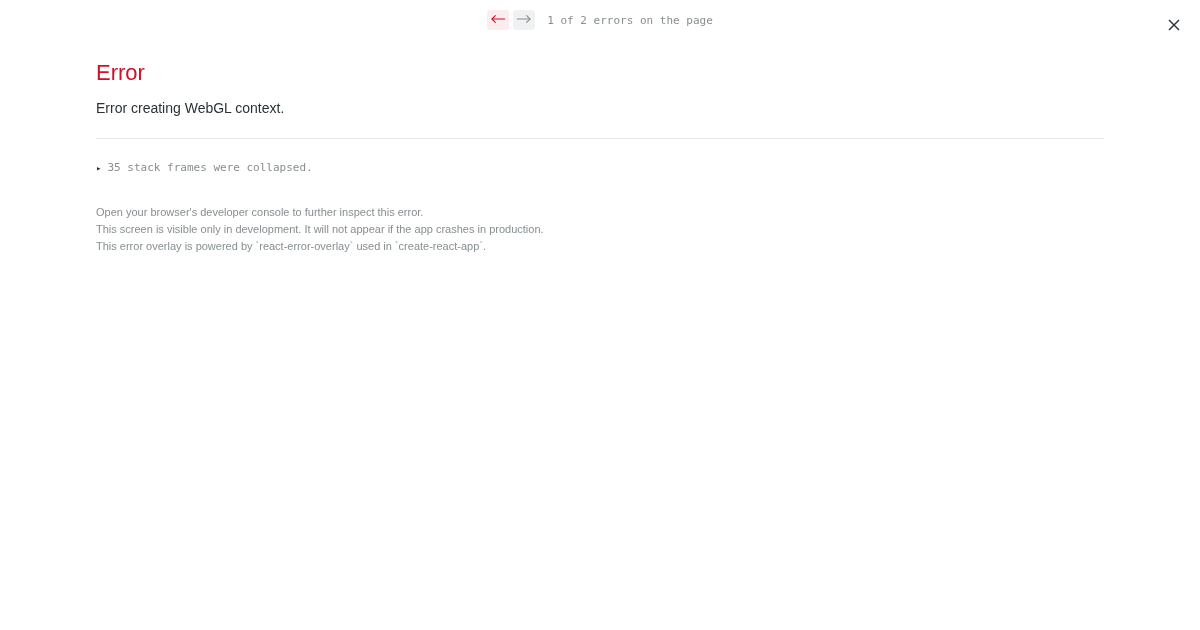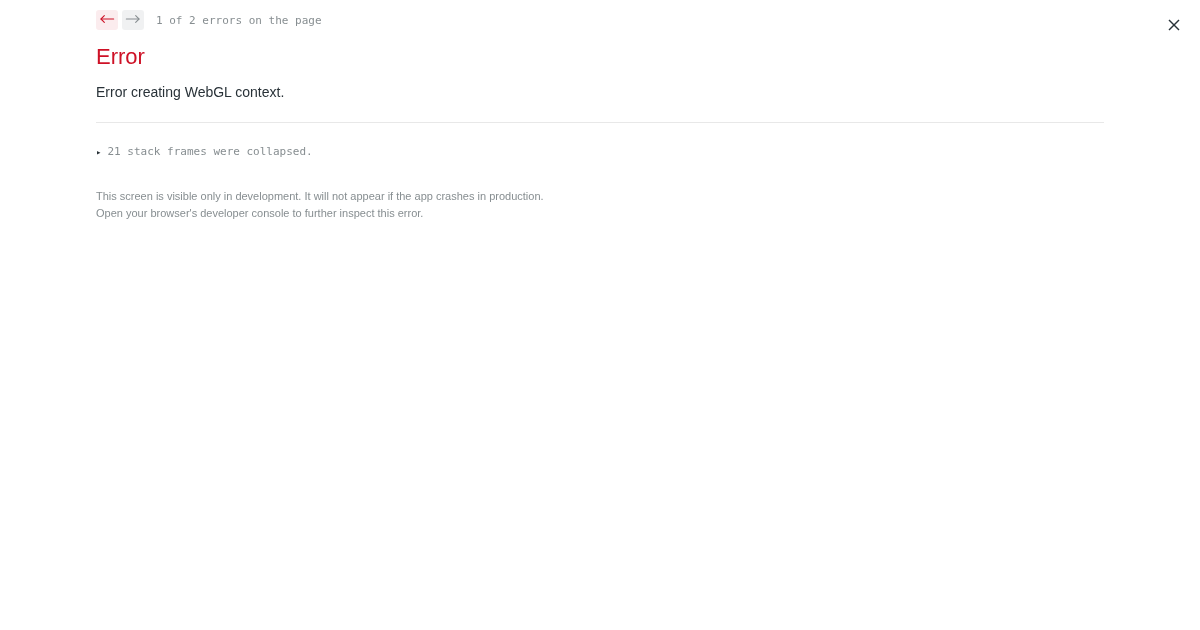--- a/index.html
+++ b/index.html
@@ -13,21 +13,22 @@
     }
     .container {
       padding: 10px 0 0 0;
       max-width: 1008px;
       margin: 0 auto;
     }
     .nav-row {
       display: flex;
       align-items: center;
       gap: 0;
-      margin-bottom: 14px;
+      margin-bottom: 30px;
+      justify-content: center;
     }
     .nav-buttons {
       display: flex;
       gap: 4px;
       margin-right: 12px;
     }
     .nav-btn {
       width: 22px;
       height: 20px;
       background: rgba(206, 17, 38, 0.08);
@@ -145,21 +146,22 @@
   </div>
 
   <h1 class="error-title">Error</h1>
 
   <div class="error-message">Error creating WebGL context.</div>
 
   <hr class="divider">
 
   <button class="stack-toggle">
     <span class="caret">▸</span>
-    <span>21 stack frames were collapsed.</span>
+    <span>35 stack frames were collapsed.</span>
   </button>
 
   <div class="footer-text">
+    <p>Open your browser's developer console to further inspect this error.</p>
     <p>This screen is visible only in development. It will not appear if the app crashes in production.</p>
-    <p>Open your browser's developer console to further inspect this error.</p>
+    <p>This error overlay is powered by `react-error-overlay` used in `create-react-app`.</p>
   </div>
 
 </div>
 
 </body></html>

